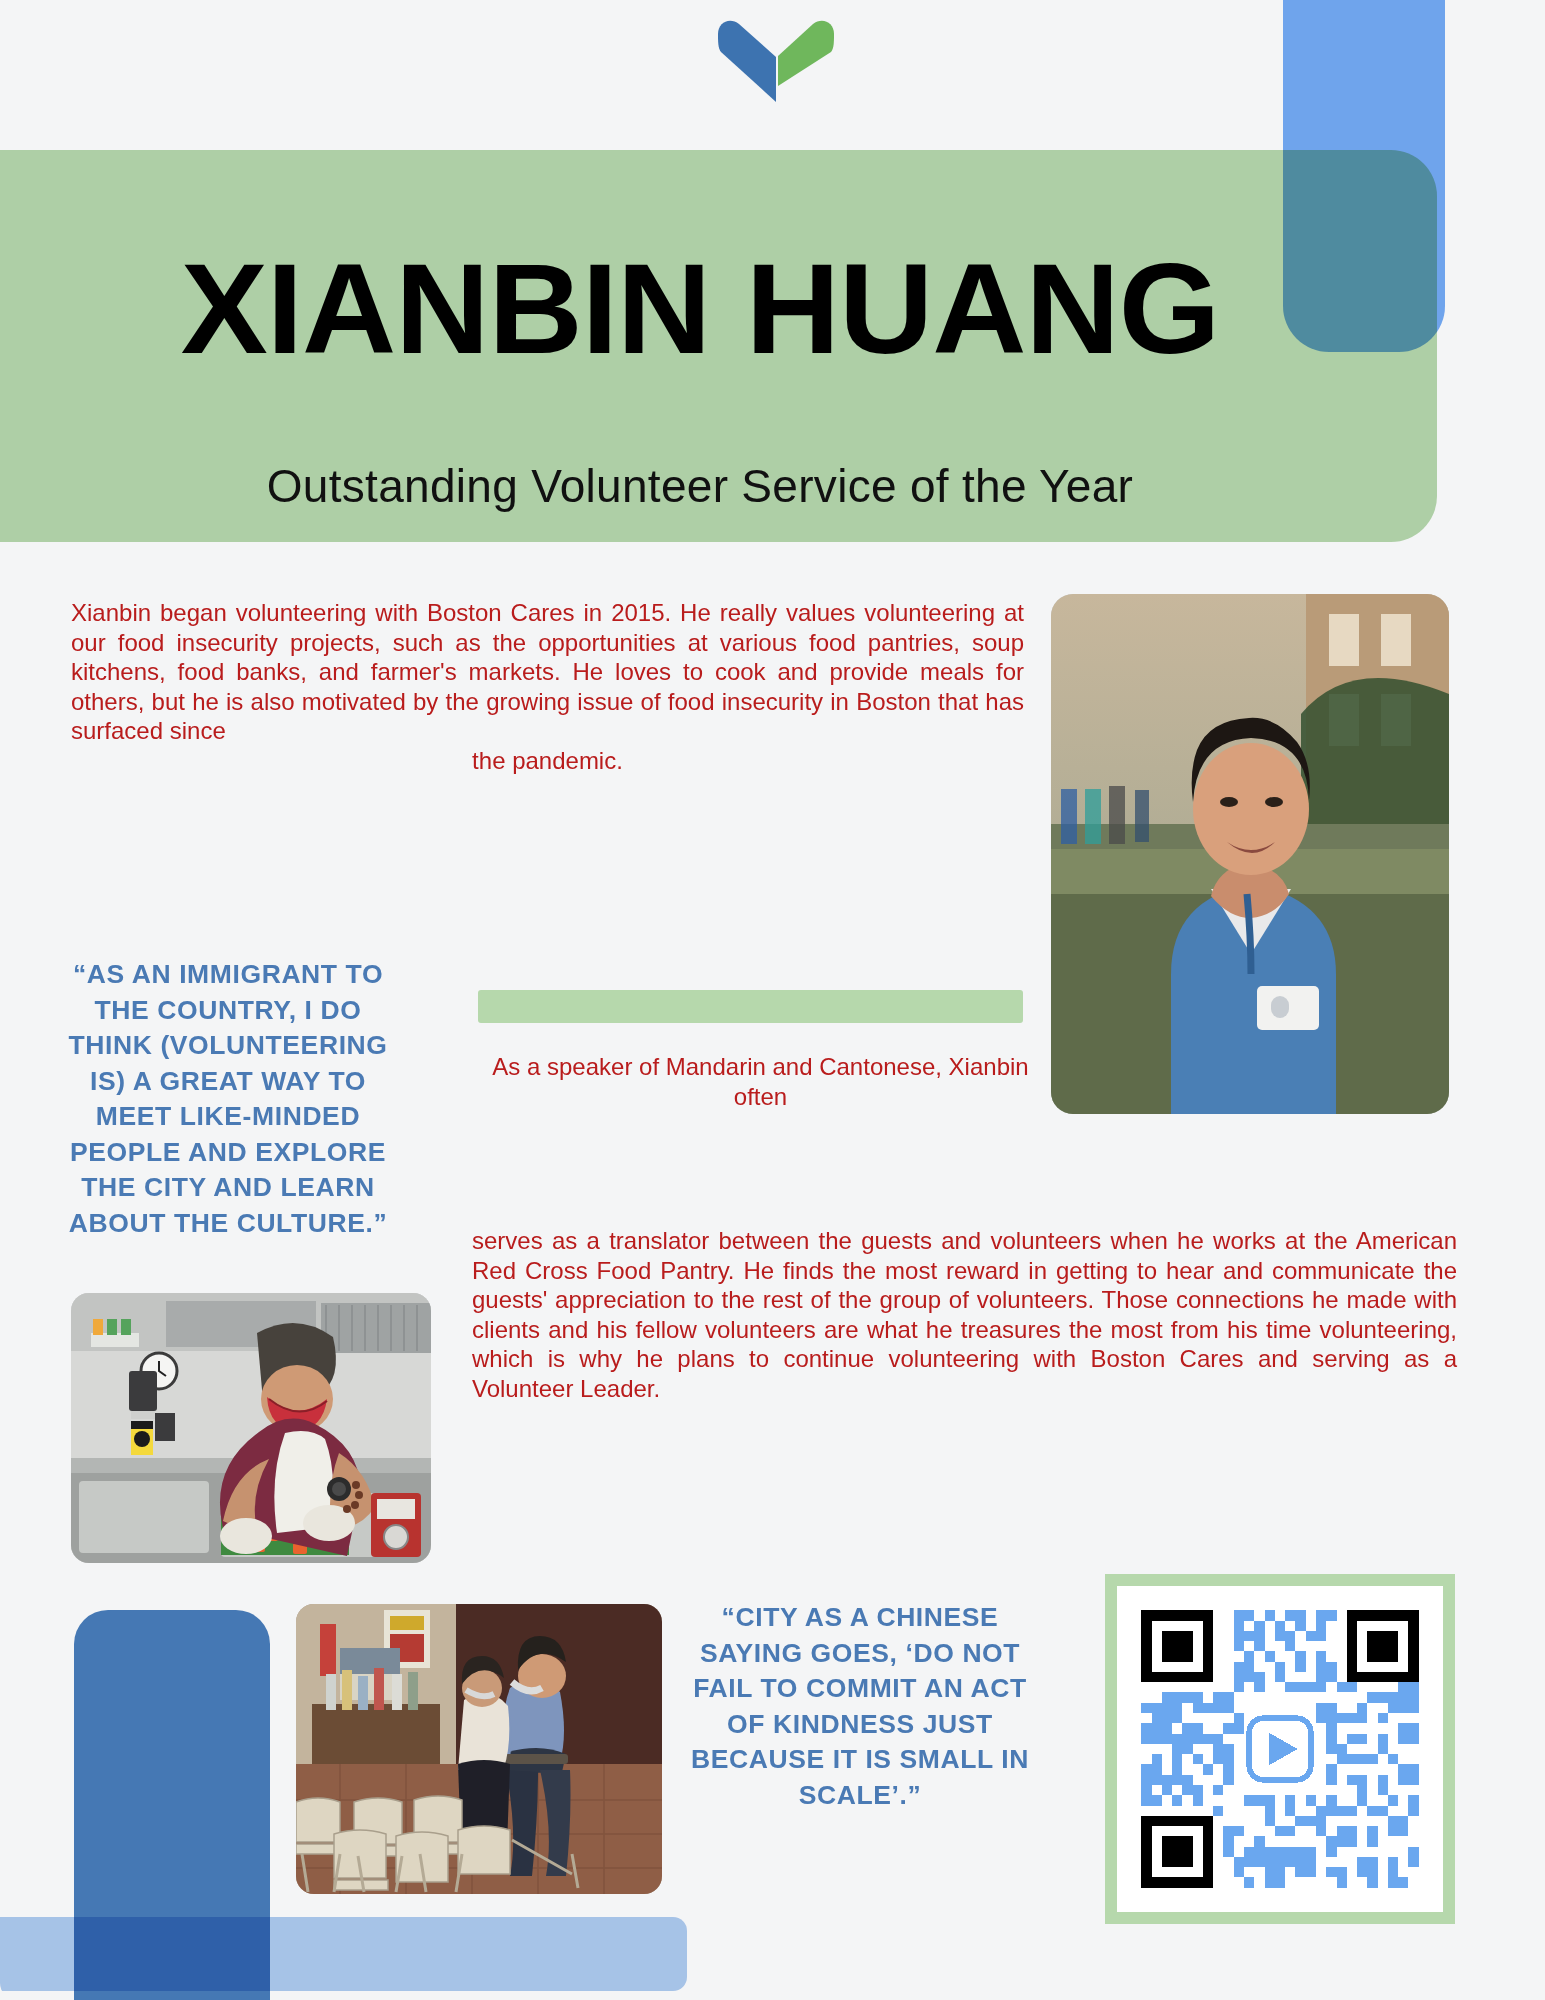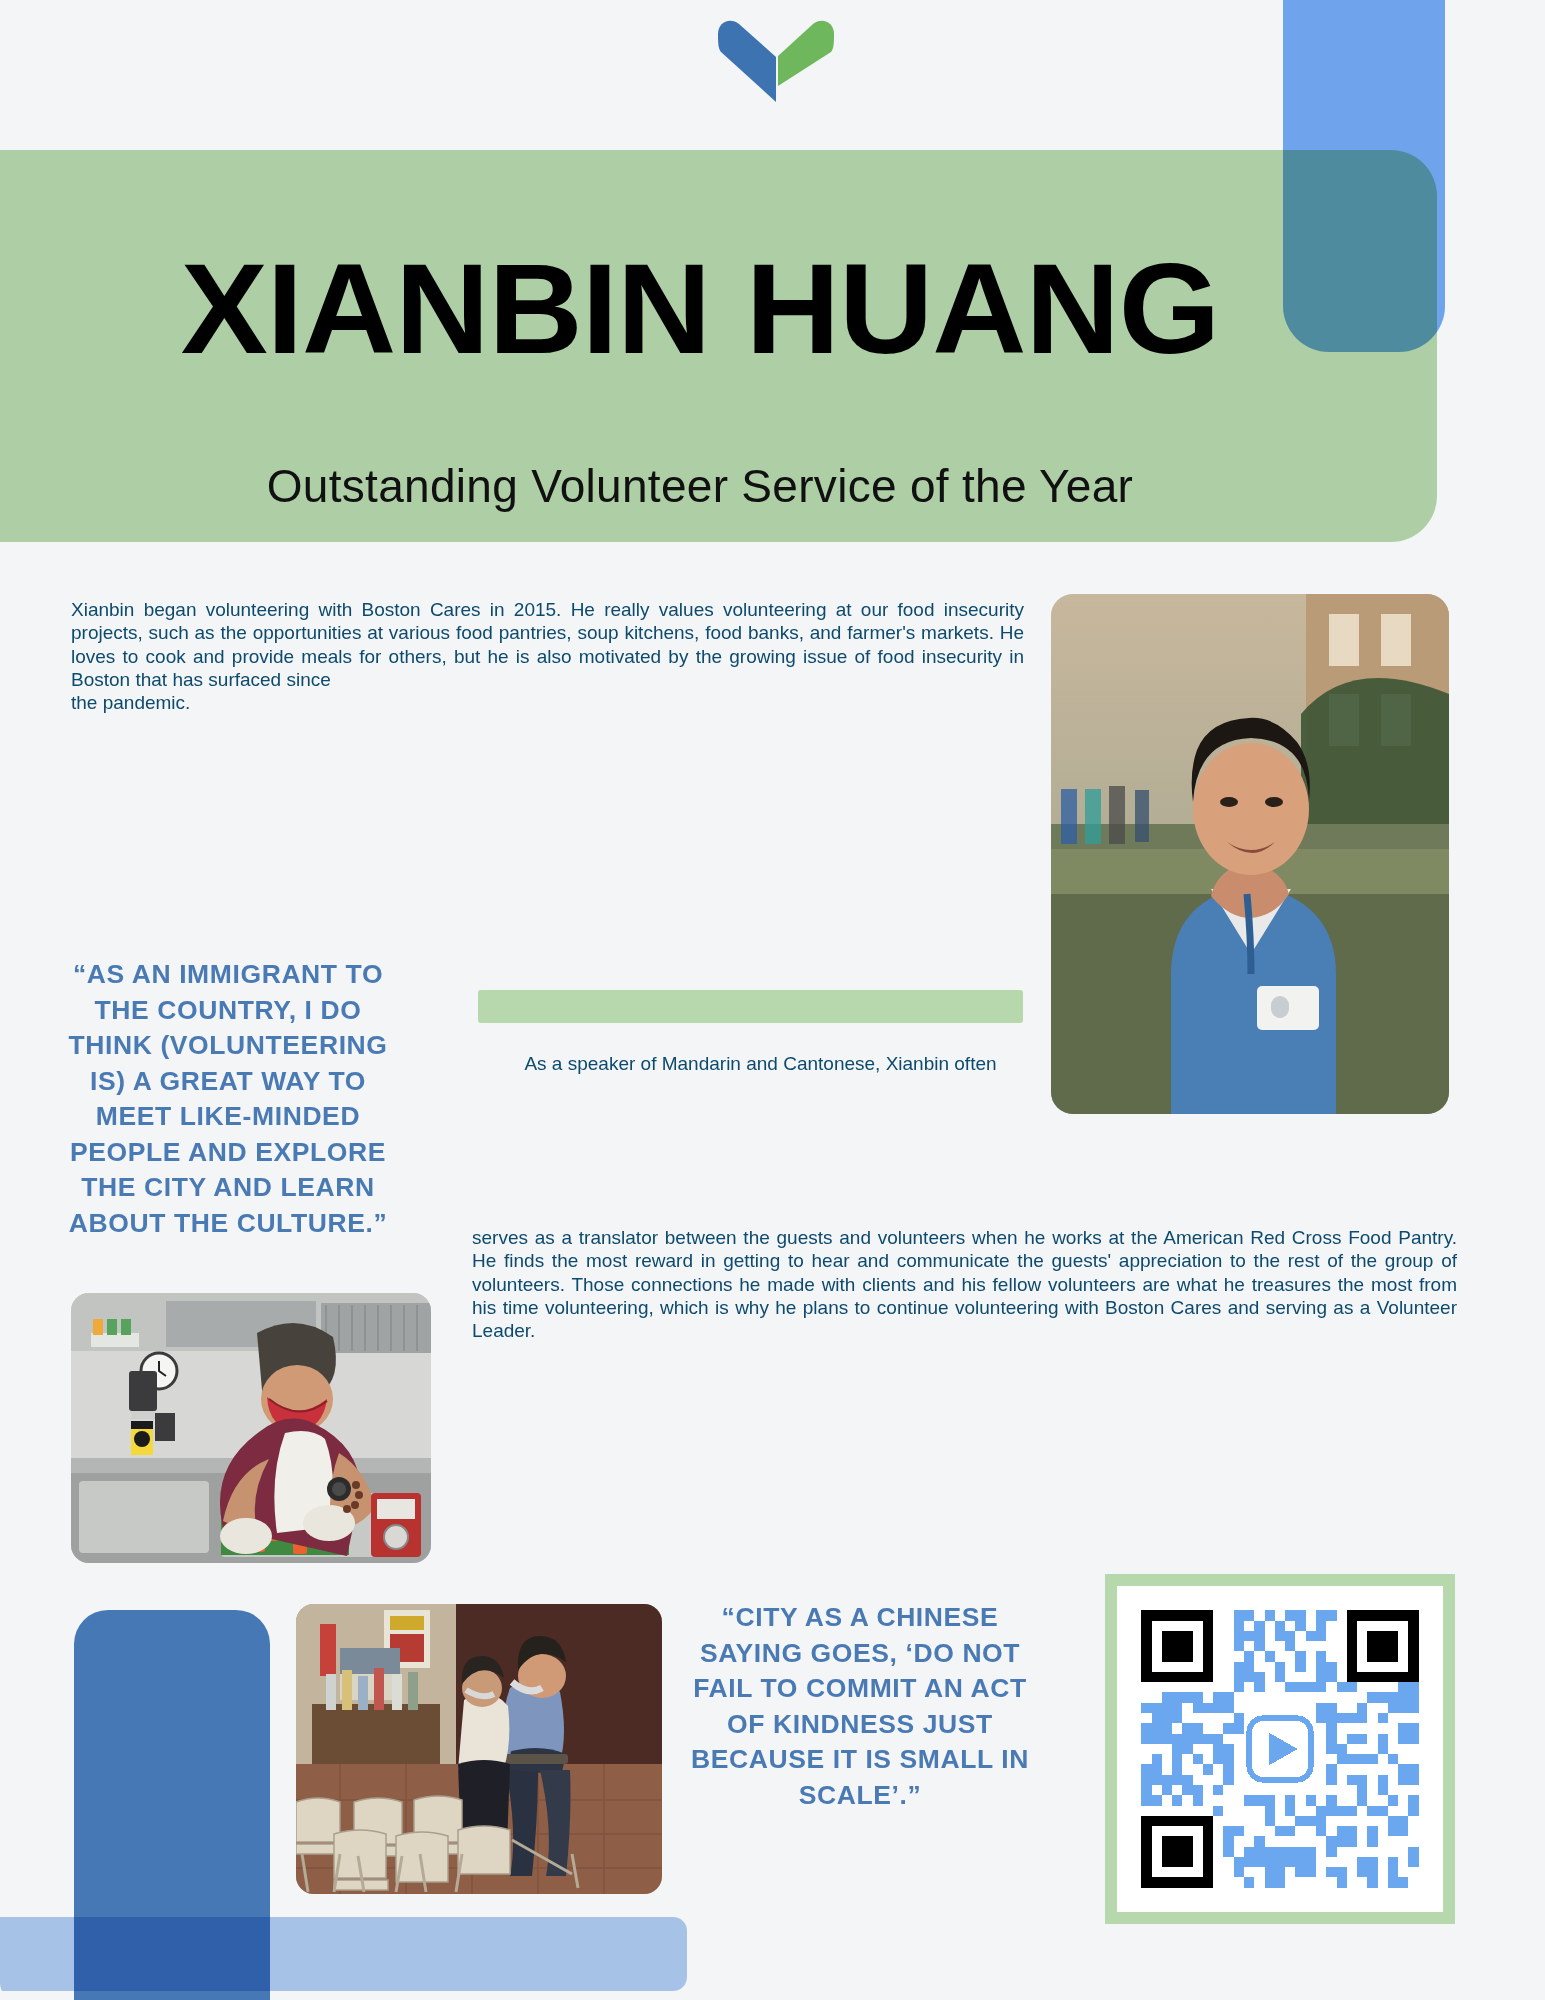--- a/index.html
+++ b/index.html
@@ -49,26 +49,26 @@
     transform:scaleX(1.02);
   }
   .poster-subtitle{
     position:absolute;left:0;top:459px;width:1400px;
     text-align:center;z-index:6;
     font-size:46px;color:#111;letter-spacing:0.3px;
   }
 
   
   .body-text{
-    position:absolute;z-index:6;color:#0c4a6e;
-    font-size:19px;line-height:1.23;
+    position:absolute;z-index:6;color:#b91c1c;
+    font-size:24px;line-height:1.23;
     text-align:justify;
   }
   #para1{left:71px;top:598px;width:953px;}
-  #para1 .lastline{display:block;text-align:left;text-indent:0;}
+  #para1 .lastline{display:block;text-align:center;text-indent:0;}
   #para2a{left:488px;top:1052px;width:545px;text-align:center;}
   #para3{left:472px;top:1226px;width:985px;}
 
   
   .pull-quote{
     position:absolute;z-index:6;color:#4a7ab4;
     font-weight:700;text-align:center;letter-spacing:0.6px;
     font-size:26.5px;line-height:1.34;
   }
   #quote-left{left:62px;top:957px;width:332px;}

